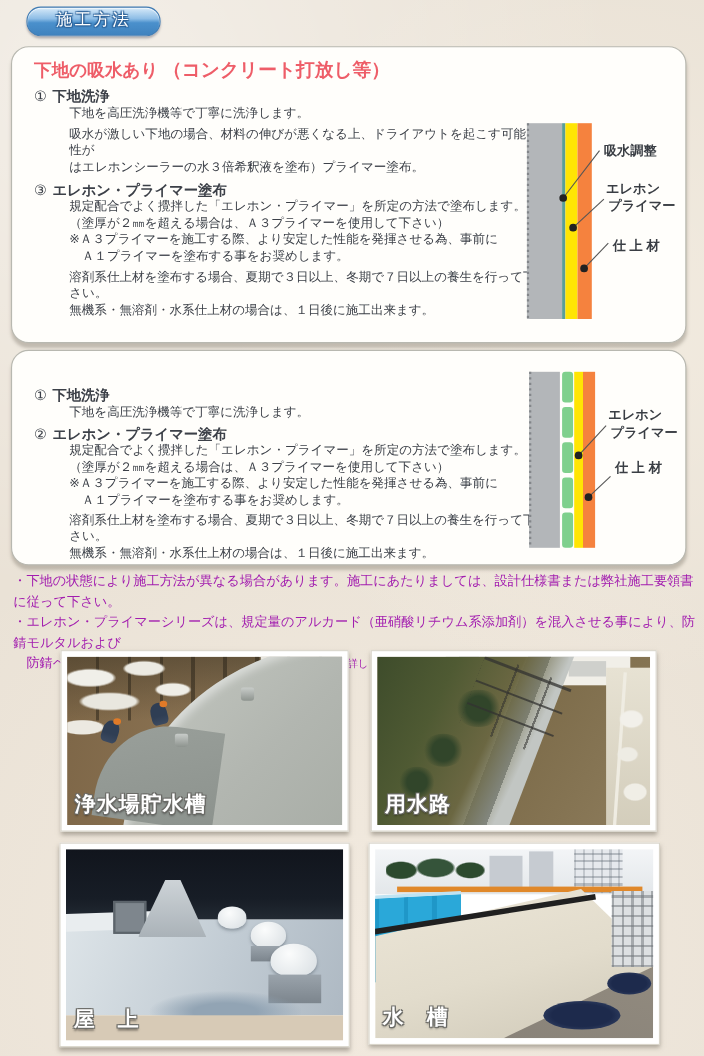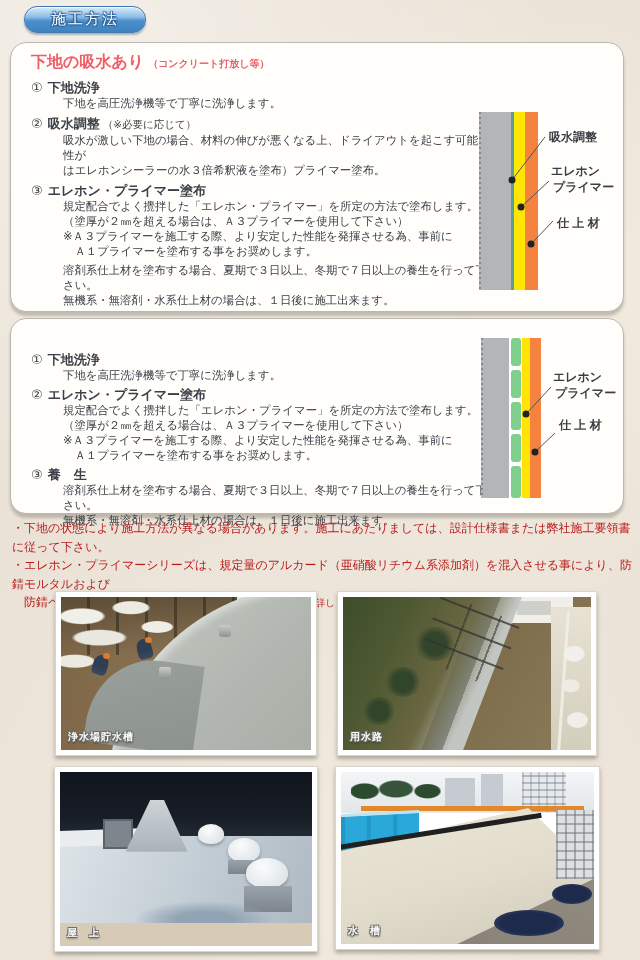--- a/index.html
+++ b/index.html
@@ -23,43 +23,43 @@
     text-shadow:1px 1px 1px #2a5f96, -1px 1px 1px #2a5f96, 1px -1px 1px #2a5f96, -1px -1px 1px #2a5f96;
   }
   .sec{
     position:absolute;left:10px;width:612px;background:#fffefb;
     border:1px solid #b8b8b0;border-radius:16px;
     box-shadow:0 4px 3px rgba(125,118,105,.4);
   }
   .sec1{top:42px;height:268px;}
   .sec2{top:318px;height:194px;}
   .sec-title{position:absolute;top:9px;left:20px;color:#ee5d68;font-weight:bold;font-size:16px;white-space:nowrap;}
-  .sec-title .tn{font-size:10px;margin-left:4px;}
+  .sec-title .tn{font-size:17px;margin-left:4px;}
   .steps{position:absolute;left:20px;width:456px;}
   .sec1 .steps{top:36px;}
   .sec2 .steps{top:32px;}
   .step{margin-bottom:4px;}
   .sec2 .step{margin-bottom:3px;}
   .step-head{font-size:13px;line-height:17px;font-weight:600;color:#3c4048;}
   .step-head .num{margin-right:5px;font-weight:400;}
   .step-head .hnote{font-size:10.5px;font-weight:400;margin-left:3px;}
   .step-body{margin-left:32px;font-size:11.4px;line-height:15px;color:#3c4048;}
   .diag{position:absolute;}
   .diag1{right:4px;top:64px;}
   .diag2{right:4px;top:16px;}
   .diag text{font-size:12px;font-weight:bold;fill:#3a3e44;font-family:"Liberation Sans","DejaVu Sans",sans-serif;}
-  .notes{position:absolute;top:519px;left:12px;width:620px;font-size:12px;line-height:18.5px;color:#b91c1c;}
+  .notes{position:absolute;top:519px;left:12px;width:620px;font-size:12px;line-height:18.5px;color:#a21caf;}
   .notes .small{font-size:9.5px;}
   .photo{
     position:absolute;background:#fff;padding:5px;border:1px solid #d9d5ca;
     box-shadow:0 3px 4px rgba(110,104,92,.5);
   }
   .pin{position:relative;overflow:hidden;}
   .cap{
-    position:absolute;left:7px;bottom:6px;z-index:9;color:#fff;font-size:10px;font-weight:bold;letter-spacing:1px;
+    position:absolute;left:7px;bottom:6px;z-index:9;color:#fff;font-size:19px;font-weight:bold;letter-spacing:1px;
     text-shadow:-1px -1px 0 #6a6a66,1px -1px 0 #6a6a66,-1px 1px 0 #6a6a66,1px 1px 0 #6a6a66,0 2px 2px rgba(0,0,0,.45);
   }
   .abs{position:absolute;}
   
   .p1-base{inset:0;background:linear-gradient(100deg,#7d6647 0%,#8a7252 45%,#95805f 100%);}
   .p1-trees{left:0;top:0;width:100%;height:58px;
     background:repeating-linear-gradient(90deg,transparent 0 26px,rgba(45,38,26,.55) 26px 29px),
     linear-gradient(180deg,rgba(60,52,36,.5),transparent);}
   .p1-house{right:0;top:0;width:74px;height:20px;background:#e9e7e0;box-shadow:-2px 2px 3px rgba(0,0,0,.2);}
   .p1-snow{left:0;top:0;width:70%;height:70%;
@@ -139,21 +139,20 @@
     <span class="t">下地の吸水あり</span><span class="tn">（コンクリート打放し等）</span>
   </div>
   <div class="steps">
     <div class="step">
       <div class="step-head"><span class="num">①</span><span>下地洗浄</span></div>
       <div class="step-body">
         <div>下地を高圧洗浄機等で丁寧に洗浄します。</div>
       </div>
     </div>
     <div class="step">
-      <div class="step-head"><span class="num">②</span><span>吸水調整</span><span class="hnote">（※必要に応じて）</span></div>
       <div class="step-body">
         <div>吸水が激しい下地の場合、材料の伸びが悪くなる上、ドライアウトを起こす可能性が</div>
         <div>はエレホンシーラーの水３倍希釈液を塗布）プライマー塗布。</div>
       </div>
     </div>
     <div class="step">
       <div class="step-head"><span class="num">③</span><span>エレホン・プライマー塗布</span></div>
       <div class="step-body">
         <div>規定配合でよく攪拌した「エレホン・プライマー」を所定の方法で塗布します。</div>
         <div>（塗厚が２㎜を超える場合は、Ａ３プライマーを使用して下さい）</div>
@@ -199,21 +198,20 @@
     <div class="step">
       <div class="step-head"><span class="num">②</span><span>エレホン・プライマー塗布</span></div>
       <div class="step-body">
         <div>規定配合でよく攪拌した「エレホン・プライマー」を所定の方法で塗布します。</div>
         <div>（塗厚が２㎜を超える場合は、Ａ３プライマーを使用して下さい）</div>
         <div>※Ａ３プライマーを施工する際、より安定した性能を発揮させる為、事前に</div>
         <div>　Ａ１プライマーを塗布する事をお奨めします。</div>
       </div>
     </div>
     <div class="step">
-      <div class="step-head"><span class="num">③</span><span>養　生</span></div>
       <div class="step-body">
         <div>溶剤系仕上材を塗布する場合、夏期で３日以上、冬期で７日以上の養生を行って下さい。</div>
         <div>無機系・無溶剤・水系仕上材の場合は、１日後に施工出来ます。</div>
       </div>
     </div>
   </div>
 
   <svg class="diag diag2" width="150" height="168" viewBox="0 0 150 168">
     <rect x="12" y="3" width="28" height="160" fill="#b3b6b9"></rect>
     <line x1="13" y1="3" x2="13" y2="163" stroke="#83868a" stroke-width="2" stroke-dasharray="2 3"></line>

